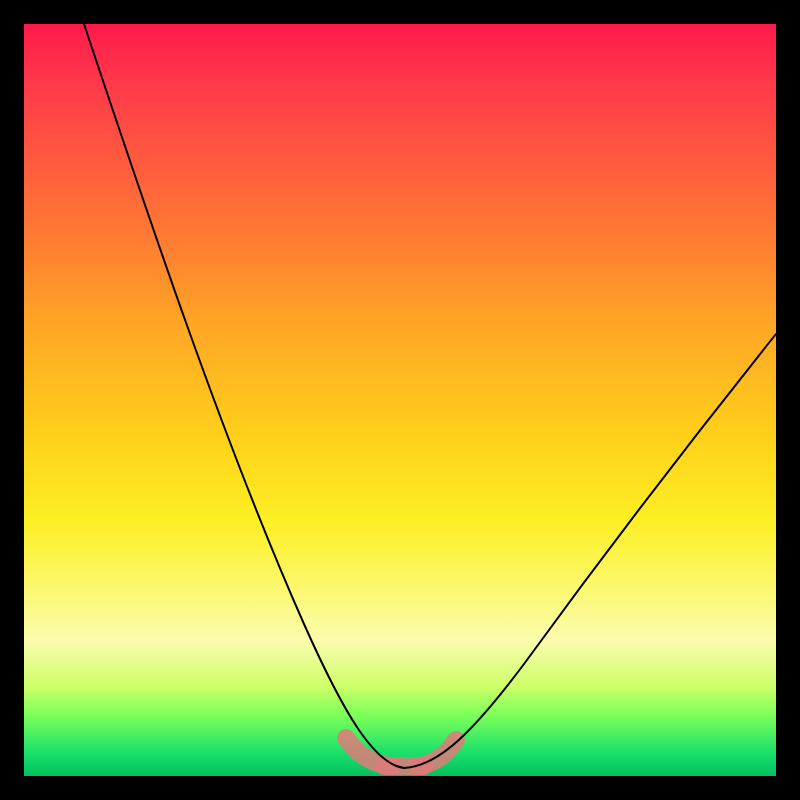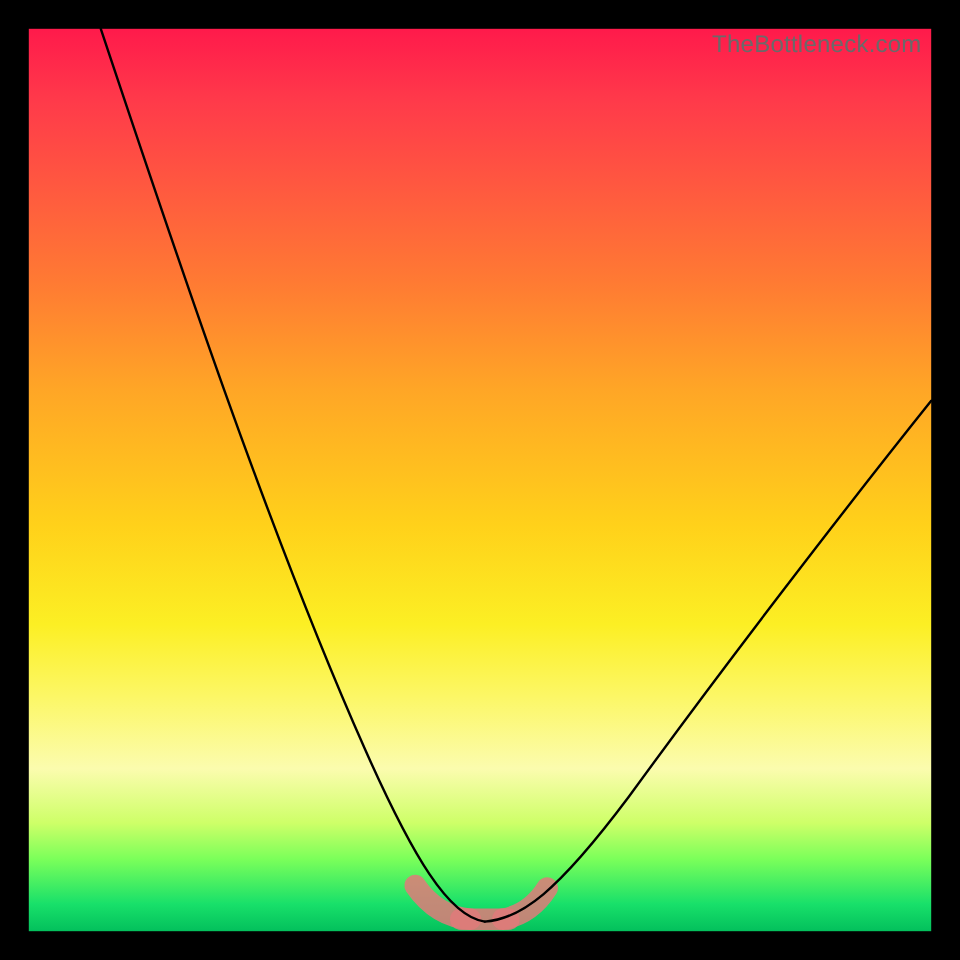--- a/index.html
+++ b/index.html
@@ -73,21 +73,20 @@
     stroke-width: 18;
     stroke-linecap: round;
     opacity: 0.85;
   }
 </style>
 </head>
 <body>
 
 <div class="frame">
   <div class="plot">
-    <div class="watermark">TheBottleneck.com</div>
     <svg class="curve" viewBox="0 0 752 752" preserveAspectRatio="none">
 
       <path class="basin" d="M 322 714  Q 340 740  368 742"></path>
       <path class="basin" d="M 360 742  L 400 742"></path>
       <path class="basin" d="M 395 742  Q 418 738  432 716"></path>
 
       <path class="stroke" d="M 60 0
                C 120 180, 200 420, 280 600
                C 320 690, 350 740, 380 744"></path>
       <path class="stroke" d="M 380 744

